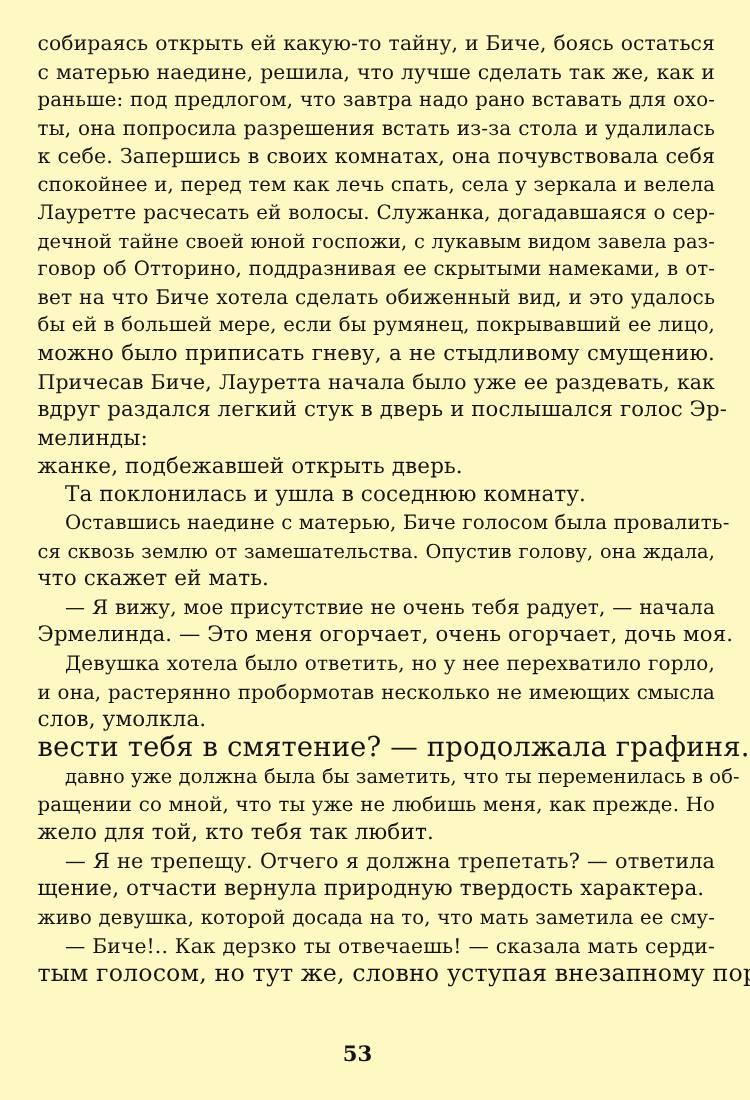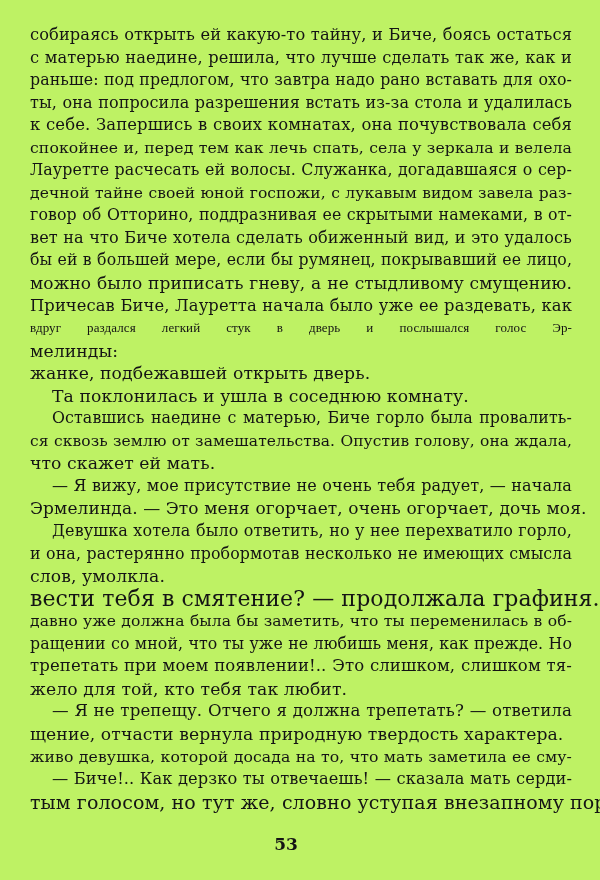--- a/index.html
+++ b/index.html
@@ -14,21 +14,21 @@
       overflow: hidden;
       font-family: "DejaVu Serif", "Liberation Serif", serif;
       color: #141414;
     }
     .page {
       position: absolute;
       left: 0;
       top: 0;
       width: 600px;
       height: 880px;
-      background: #bef264;
+      background: #fef9c3;
     }
     .text-column {
       position: absolute;
       left: 30px;
       top: 24px;
       width: 542px;
     }
     .line {
       display: block;
       height: 22.55px;
@@ -69,36 +69,35 @@
       <span class="line" style="font-size: 16.0307px;">ты, она попросила разрешения встать из-за стола и удалилась</span>
       <span class="line" style="font-size: 16.4514px;">к себе. Запершись в своих комнатах, она почувствовала себя</span>
       <span class="line" style="font-size: 15.6694px;">спокойнее и, перед тем как лечь спать, села у зеркала и велела</span>
       <span class="line" style="font-size: 15.8459px;">Лауретте расчесать ей волосы. Служанка, догадавшаяся о сер-</span>
       <span class="line" style="font-size: 15.5304px;">дечной тайне своей юной госпожи, с лукавым видом завела раз-</span>
       <span class="line" style="font-size: 15.818px;">говор об Отторино, поддразнивая ее скрытыми намеками, в от-</span>
       <span class="line" style="font-size: 16.1257px;">вет на что Биче хотела сделать обиженный вид, и это удалось</span>
       <span class="line" style="font-size: 15.7325px;">бы ей в большей мере, если бы румянец, покрывавший ее лицо,</span>
       <span class="line" style="font-size: 17.0081px;">можно было приписать гневу, а не стыдливому смущению.</span>
       <span class="line" style="font-size: 16.3383px;">Причесав Биче, Лауретта начала было уже ее раздевать, как</span>
-      <span class="line" style="font-size: 13px; font-family: Liberation Serif, serif;">вдруг раздался легкий стук в дверь и послышался голос Эр-</span>
+      <span class="line" style="font-size: 17px;">вдруг раздался легкий стук в дверь и послышался голос Эр-</span>
       <span class="line last">мелинды:</span>
       <span class="line last">жанке, подбежавшей открыть дверь.</span>
       <span class="line indent last">Та поклонилась и ушла в соседнюю комнату.</span>
-      <span class="line indent" style="font-size: 15.824px;">Оставшись наедине с матерью, Биче горло была провалить-</span>
+      <span class="line indent" style="font-size: 15.824px;">Оставшись наедине с матерью, Биче голосом была провалить-</span>
       <span class="line" style="font-size: 15.4842px;">ся сквозь землю от замешательства. Опустив голову, она ждала,</span>
       <span class="line last">что скажет ей мать.</span>
       <span class="line indent" style="font-size: 16.0271px;">— Я вижу, мое присутствие не очень тебя радует, — начала</span>
       <span class="line last" style="font-size: 17px;">Эрмелинда. — Это меня огорчает, очень огорчает, дочь моя.</span>
       <span class="line indent" style="font-size: 15.979px;">Девушка хотела было ответить, но у нее перехватило горло,</span>
       <span class="line" style="font-size: 15.8256px;">и она, растерянно пробормотав несколько не имеющих смысла</span>
       <span class="line last">слов, умолкла.</span>
       <span class="line" style="font-size: 22px;">вести тебя в смятение? — продолжала графиня. — Правда, я</span>
-      <span class="line" style="font-size: 15.5614px;">давно уже должна была бы заметить, что ты переменилась в об-</span>
+      <span class="line" style="font-size: 15.5614px; margin-left: 22px;">давно уже должна была бы заметить, что ты переменилась в об-</span>
       <span class="line" style="font-size: 15.7772px;">ращении со мной, что ты уже не любишь меня, как прежде. Но</span>
-      <span class="line" style="font-size: 16.5321px;">трепетать при моем появлении!.. Это слишком, слишком тя-</span>
       <span class="line last">жело для той, кто тебя так любит.</span>
       <span class="line indent" style="font-size: 16.6376px;">— Я не трепещу. Отчего я должна трепетать? — ответила</span>
       <span class="line last">щение, отчасти вернула природную твердость характера.</span>
       <span class="line" style="font-size: 15.6773px;">живо девушка, которой досада на то, что мать заметила ее сму-</span>
       <span class="line indent" style="font-size: 16.2229px;">— Биче!.. Как дерзко ты отвечаешь! — сказала мать серди-</span>
       <span class="line" style="font-size: 19px;">тым голосом, но тут же, словно уступая внезапному порыву,</span>
     </div>
   <div class="page-number">53</div>
 </div>
 

